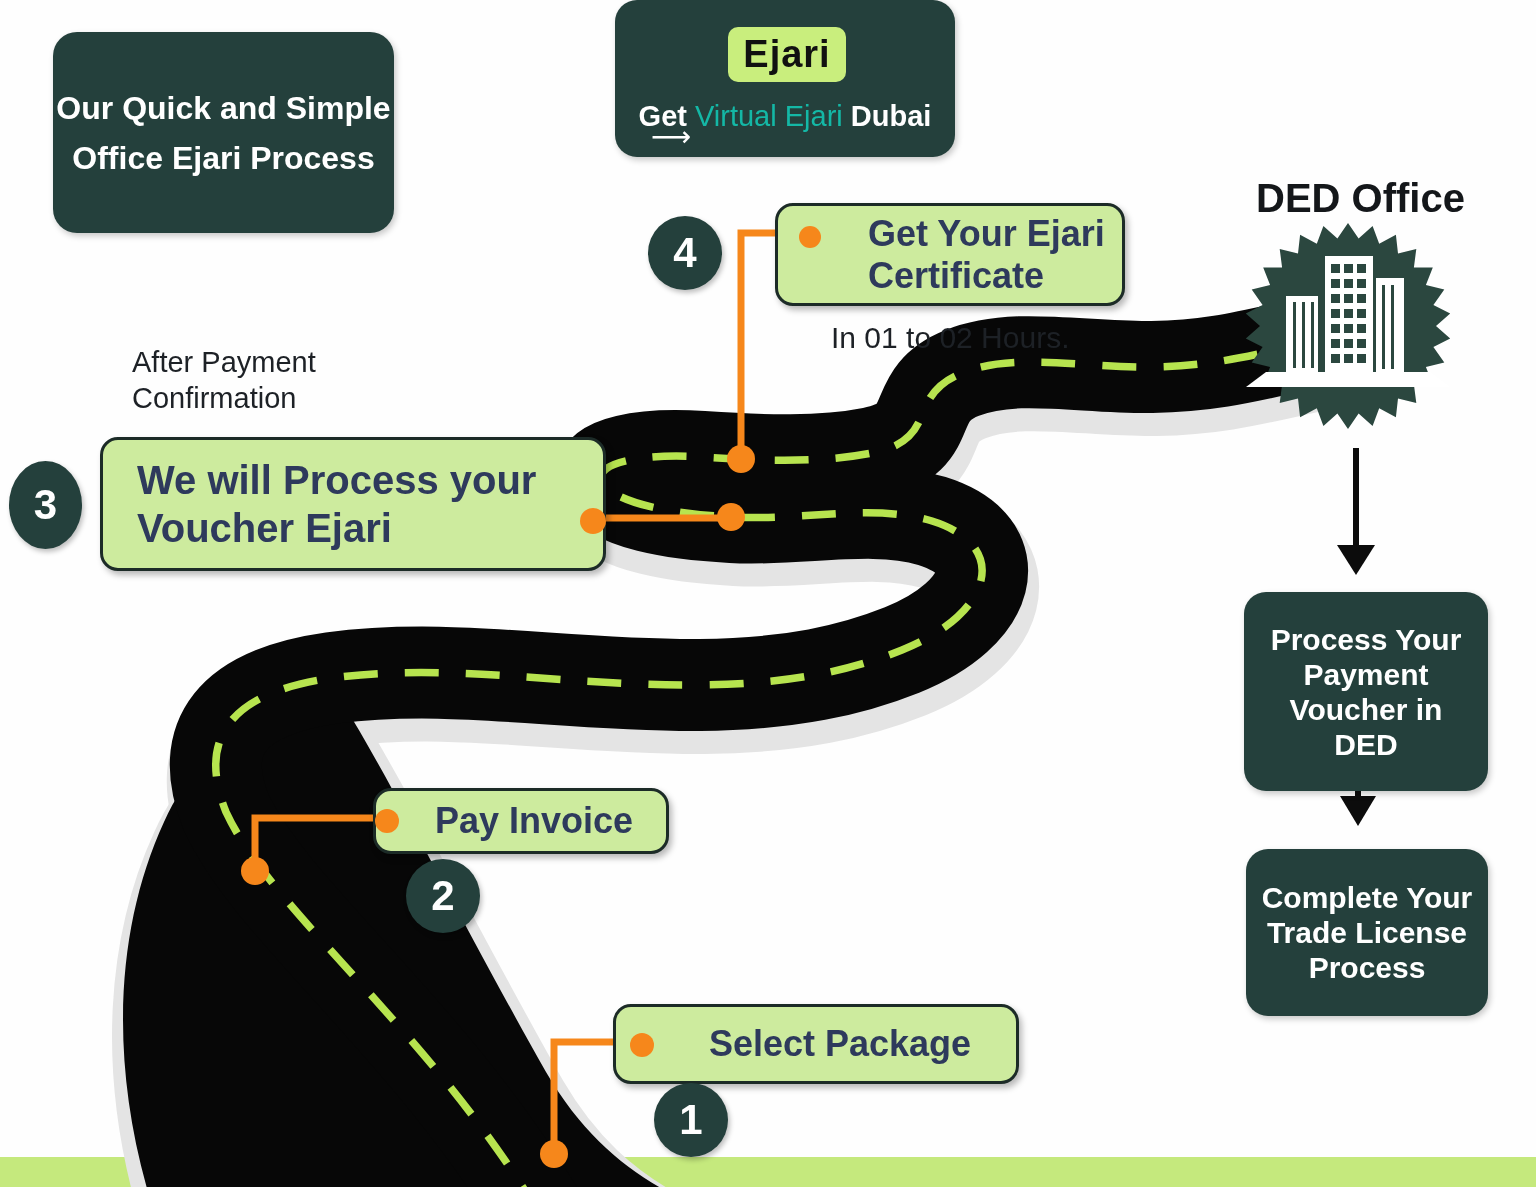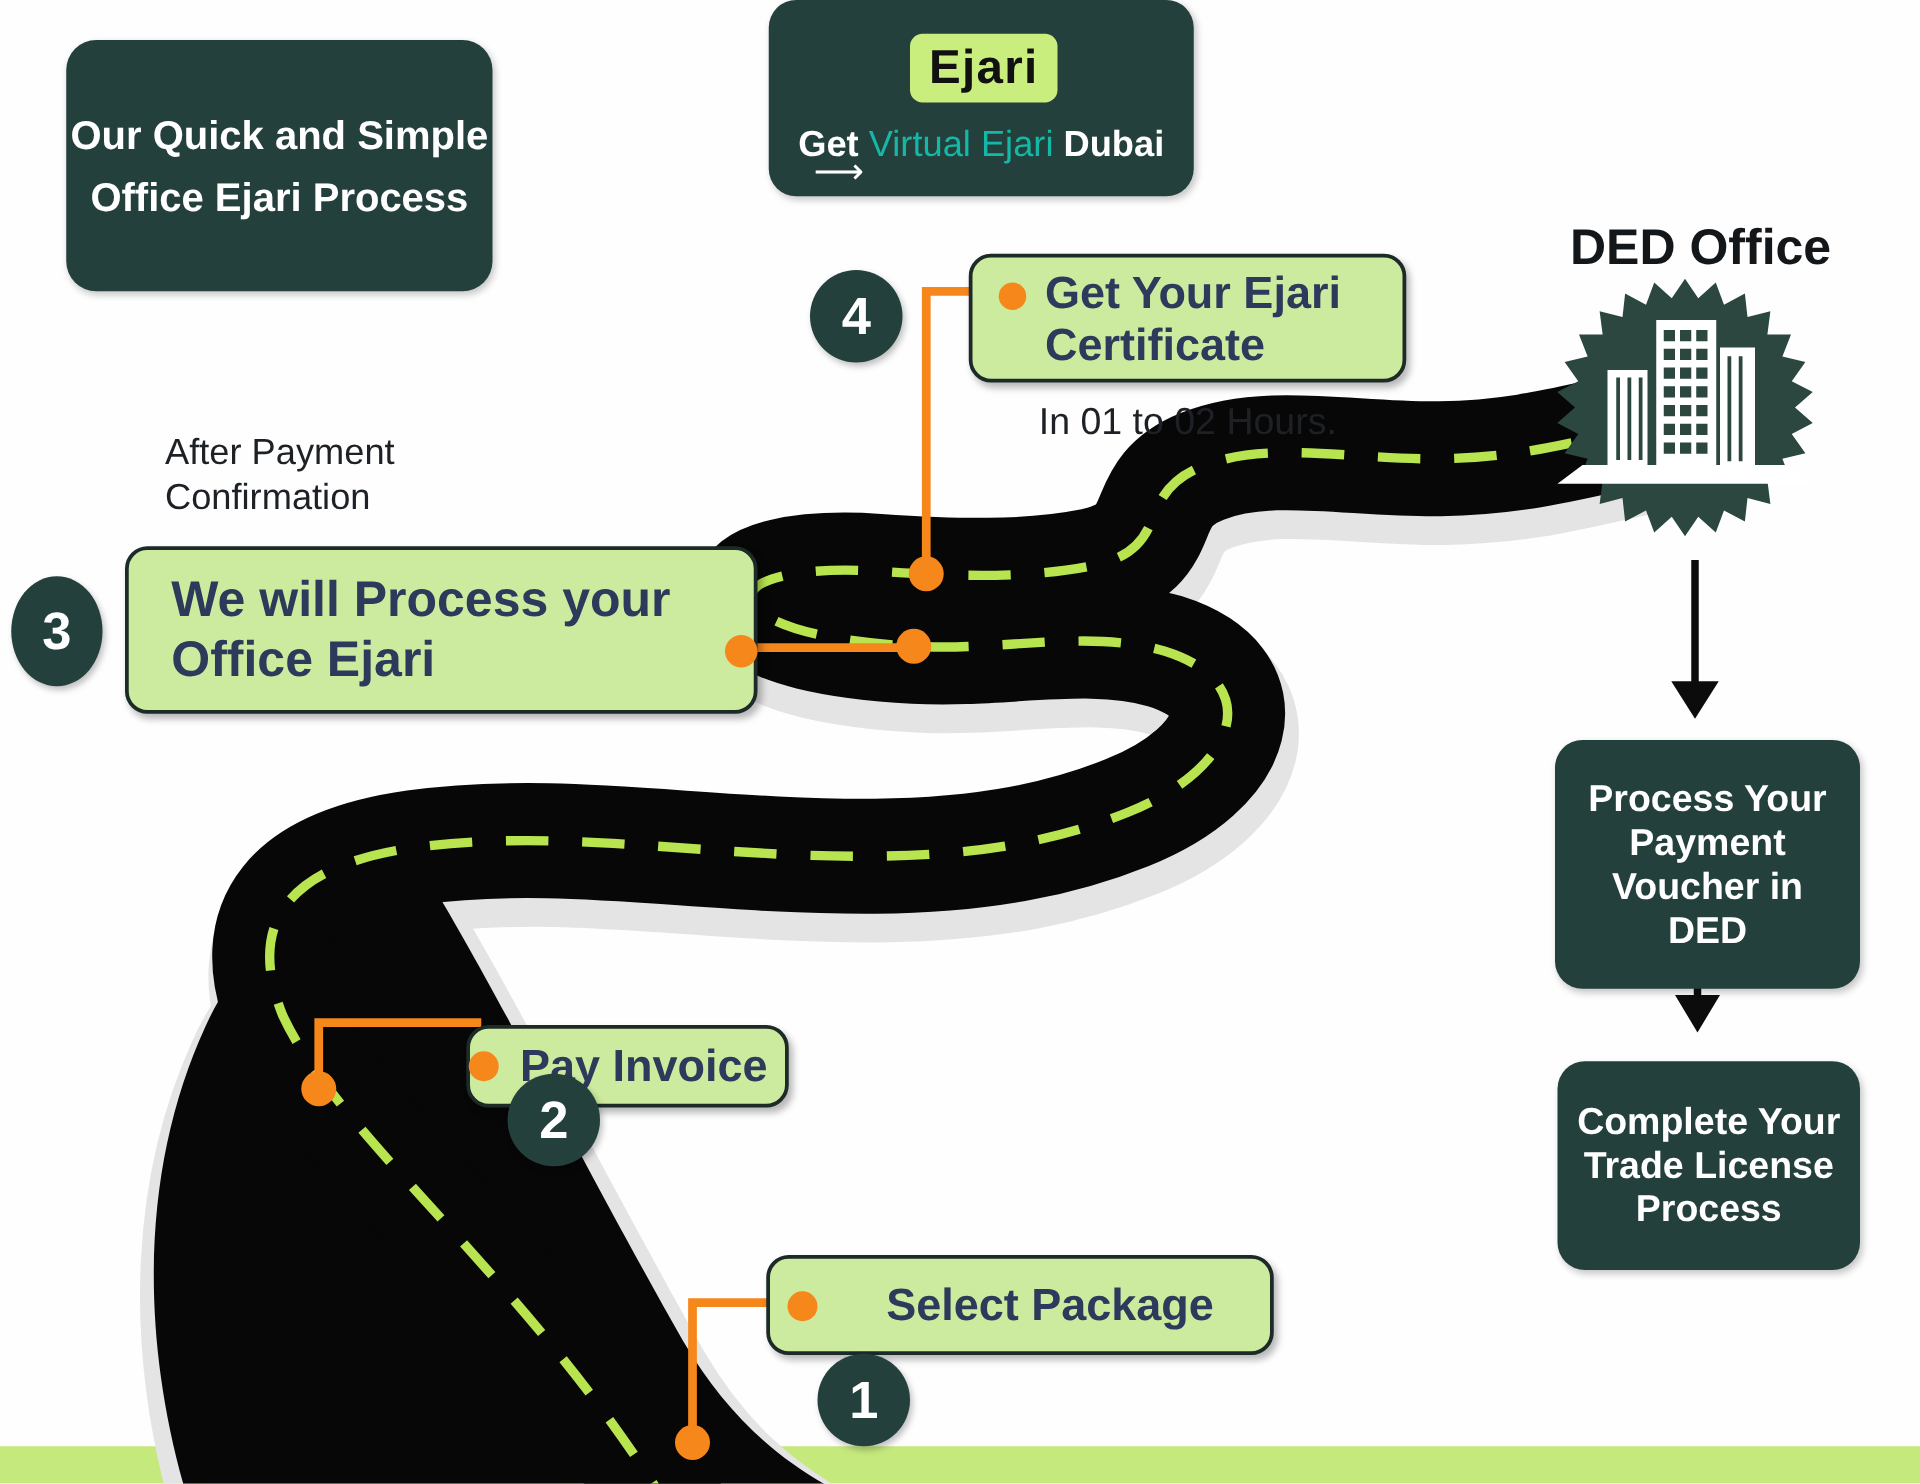--- a/index.html
+++ b/index.html
@@ -34,28 +34,28 @@
     position:absolute;background:#cdeb9e;border:3px solid #1c2b27;border-radius:18px;
     box-shadow:3px 4px 6px rgba(0,0,0,.28);box-sizing:border-box;
     color:#2e3a5c;font-weight:700;display:flex;align-items:center;
   }
   .bullet{
     position:absolute;background:#f6871b;border-radius:50%;
   }
   #box-step1{left:613px;top:1004px;width:406px;height:80px;font-size:36px;}
   #box-step1 .lbl{width:100%;text-align:center;padding-left:48px;}
   #box-step1 .bullet{width:24px;height:24px;left:14px;top:26px;}
-  #box-step2{left:373px;top:788px;width:258px;height:66px;font-size:36px;margin-top:32px;}
+  #box-step2{left:373px;top:788px;width:296px;height:66px;font-size:36px;}
   #box-step2 .lbl{width:100%;text-align:center;padding-left:26px;}
   #box-step2 .bullet{width:24px;height:24px;left:-1px;top:18px;}
   #box-step3{left:100px;top:437px;width:506px;height:134px;font-size:40px;line-height:48px;}
   #box-step3 .lbl{padding-left:34px;padding-right:60px;}
   #box-step3 .bullet{width:26px;height:26px;left:477px;top:68px;}
   #box-step4{left:775px;top:203px;width:350px;height:103px;font-size:36px;line-height:42px;}
-  #box-step4 .lbl{padding-left:58px;padding-right:10px;}
+  #box-step4 .lbl{padding-left:90px;padding-right:10px;}
   #box-step4 .bullet{width:22px;height:22px;left:21px;top:20px;}
 
   
   .num-circle{
     position:absolute;background:#24403c;color:#fff;border-radius:50%;
     display:flex;align-items:center;justify-content:center;
     font-size:42px;font-weight:700;box-shadow:2px 3px 5px rgba(0,0,0,.25);
   }
   #circle-1{left:654px;top:1083px;width:74px;height:74px;}
   #circle-2{left:406px;top:859px;width:74px;height:74px;}
@@ -193,21 +193,21 @@
 
   <div id="box-step1" class="step-box">
     <span class="bullet"></span>
     <span class="lbl">Select Package</span>
   </div>
   <div id="box-step2" class="step-box">
     <span class="bullet"></span>
     <span class="lbl">Pay Invoice</span>
   </div>
   <div id="box-step3" class="step-box">
-    <span class="lbl">We will Process your Office Ejari</span>
+    <span class="lbl">We will Process your Voucher Ejari</span>
     <span class="bullet"></span>
   </div>
   <div id="box-step4" class="step-box">
     <span class="bullet"></span>
     <span class="lbl">Get Your Ejari Certificate</span>
   </div>
 
   <div id="circle-1" class="num-circle">1</div>
   <div id="circle-2" class="num-circle">2</div>
   <div id="circle-3" class="num-circle">3</div>

